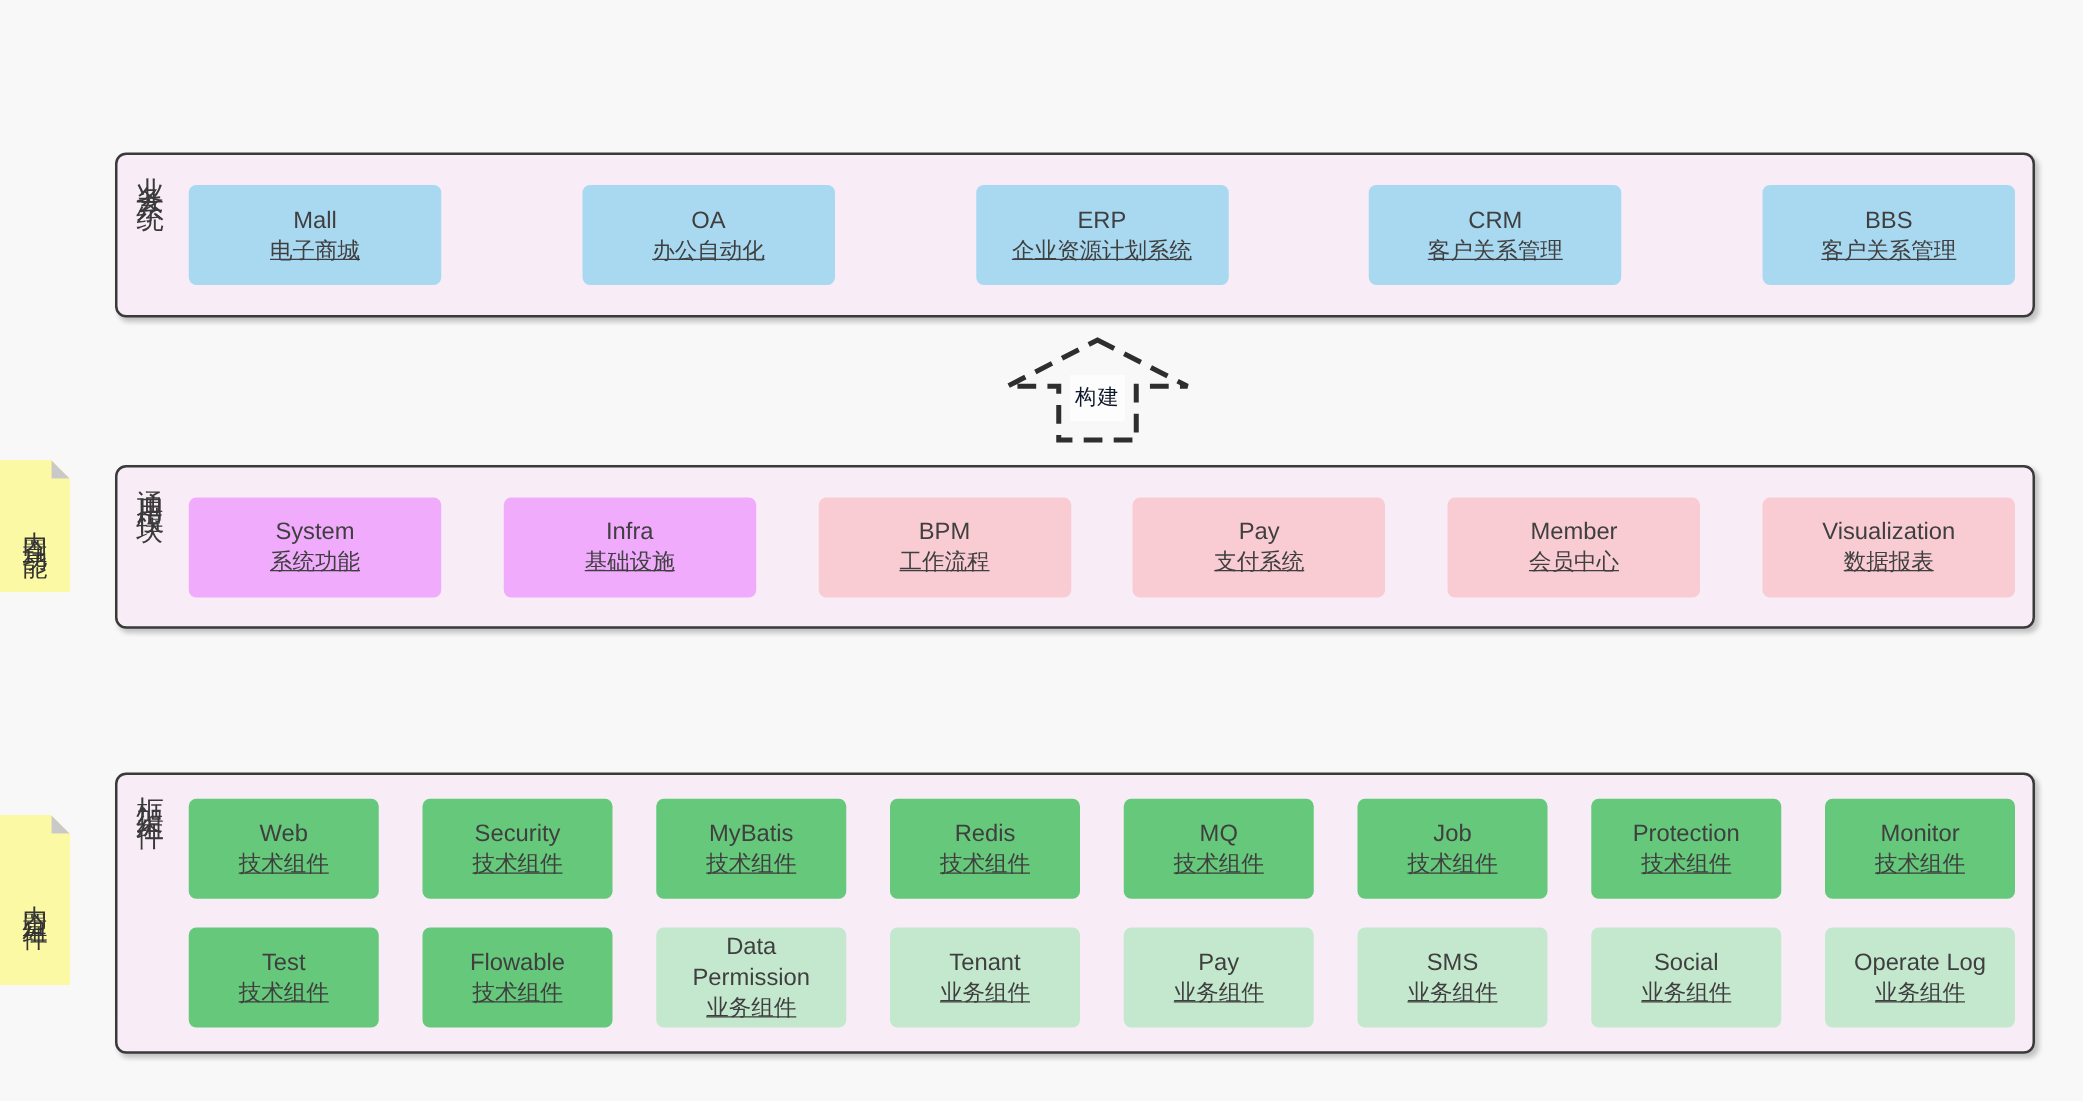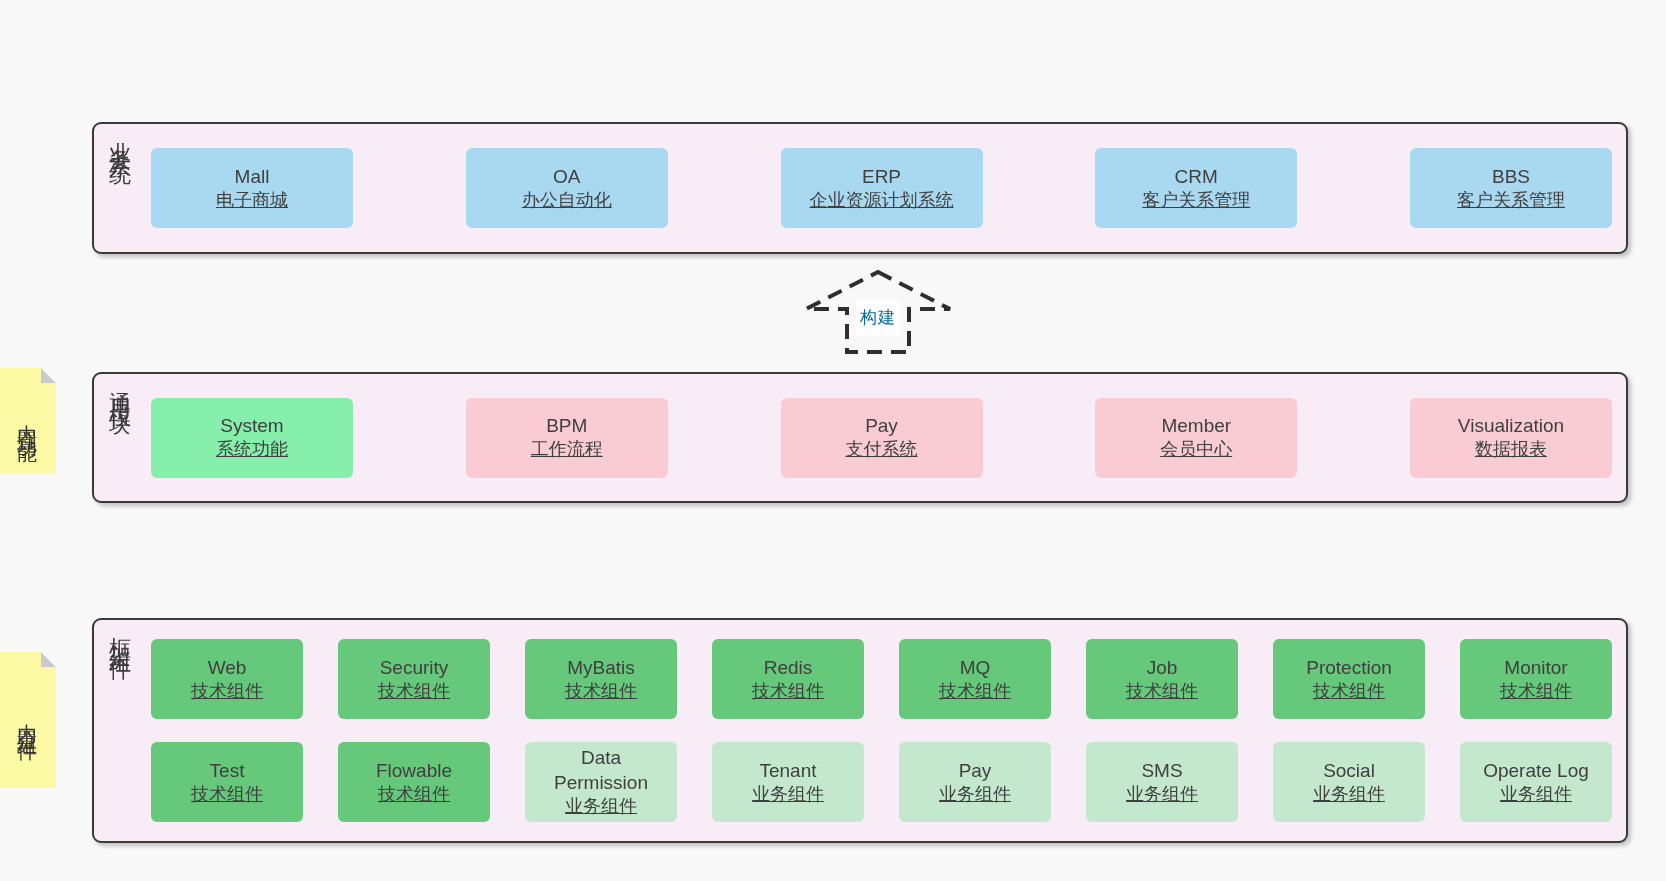--- a/index.html
+++ b/index.html
@@ -45,21 +45,21 @@
     height:80px;border-radius:6px;
     display:flex;flex-direction:column;justify-content:center;
     text-align:center;color:#3f3f3f;
     font-size:19px;line-height:1.32;
   }
   .box .cn{font-size:18px;text-decoration:underline;}
   .box .en{padding:0 12px;}
   .w6{width:202px;}
   .w8{width:152px;}
   .blue{background:#a9d9f1;}
-  .red{background:#86efac;}
+  .red{background:#f0abfc;}
   .pink{background:#f9ccd3;}
   .green{background:#65c87a;}
   .lgreen{background:#c4e8ce;}
   .note{
     position:absolute;width:56px;
     background:#fbf9a4;
     clip-path:polygon(0 0, calc(100% - 15px) 0, 100% 15px, 100% 100%, 0 100%);
     display:flex;align-items:center;justify-content:center;
     writing-mode:vertical-rl;text-orientation:upright;
     font-size:20px;letter-spacing:6px;color:#333;
@@ -69,21 +69,21 @@
     position:absolute;top:0;right:0;width:15px;height:15px;
     background:#c9c9c9;
     clip-path:polygon(0 0, 100% 100%, 0 100%);
   }
   .arrow{position:absolute;width:150px;height:86px;z-index:2;}
   .arrow svg{display:block;}
   .arrow-label{
     position:absolute;left:50%;top:31px;transform:translateX(-50%);
     background:#fdfdfd;
     padding:6px 4px 8px 4px;
-    font-size:17px;color:#0369a1;letter-spacing:1px;white-space:nowrap;
+    font-size:17px;color:#0f172a;letter-spacing:1px;white-space:nowrap;
   }
 </style>
 </head>
 <body>
 
 <div id="stage">
 
   <div class="note" style="top:368px;height:106px;">
     <span>内置功能</span>
     <i class="fold"></i>
@@ -127,20 +127,24 @@
     <div class="arrow-label">构建</div>
   </div>
 
   <div class="layer l2">
     <div class="v-label">通用模块</div>
     <div class="boxes">
       <div class="box red w6">
         <div class="en">System</div>
         <div class="cn">系统功能</div>
       </div>
+      <div class="box red w6">
+        <div class="en">Infra</div>
+        <div class="cn">基础设施</div>
+      </div>
       <div class="box pink w6">
         <div class="en">BPM</div>
         <div class="cn">工作流程</div>
       </div>
       <div class="box pink w6">
         <div class="en">Pay</div>
         <div class="cn">支付系统</div>
       </div>
       <div class="box pink w6">
         <div class="en">Member</div>

